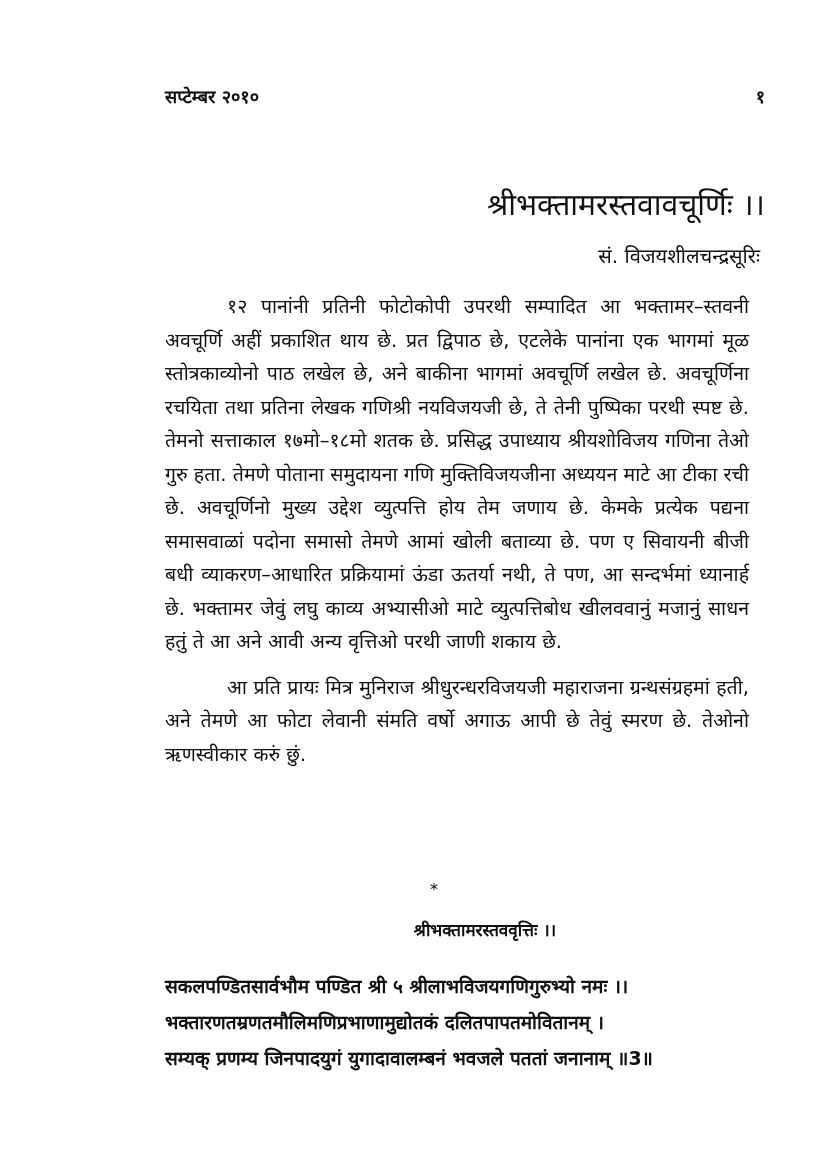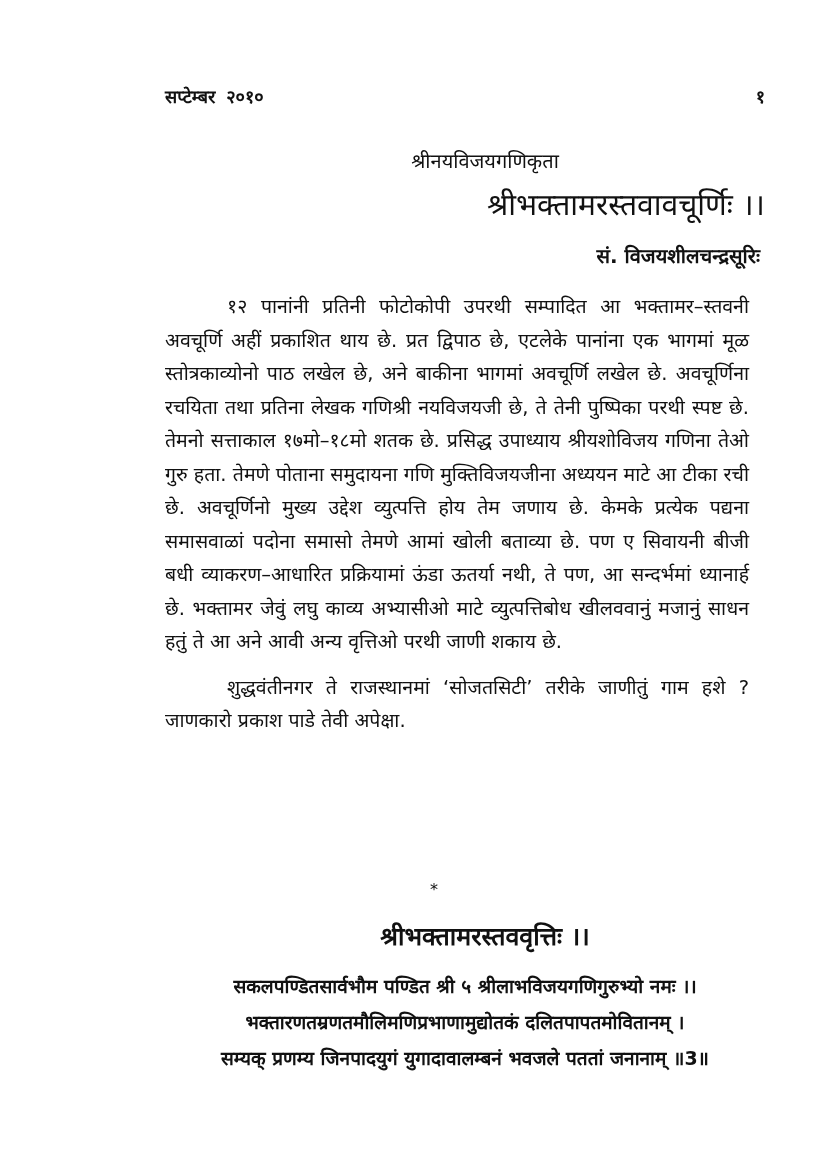--- a/index.html
+++ b/index.html
@@ -22,21 +22,21 @@
     }
     .header {
       position: absolute;
       top: 84px;
       left: 165px;
       width: 600px;
       height: 30px;
       font-size: 18px;
       font-weight: bold;
     }
-    .header .date { position: absolute; left: 0; top: 0; font-family: Liberation Mono, monospace; }
+    .header .date { position: absolute; left: 0; top: 0; }
     .header .pageno { position: absolute; right: 0; top: 0; }
 
     .subtitle {
       position: absolute;
       top: 147px;
       left: 165px;
       width: 600px;
       text-align: center;
       font-size: 20px;
       padding-left: 40px;
@@ -50,21 +50,21 @@
       text-align: right;
       font-size: 30px;
       padding-left: 40px;
       box-sizing: border-box;
     }
     .editor {
       position: absolute;
       top: 242px;
       right: 68px;
       font-size: 20px;
-      font-weight: bold;
+      font-weight: normal;
     }
     .body-text {
       position: absolute;
       left: 165px;
       width: 600px;
       font-size: 19.5px;
       line-height: 33.5px;
       text-align: justify;
     }
     .body-text p {
@@ -81,53 +81,52 @@
       font-size: 16px;
       padding-left: 40px;
       box-sizing: border-box;
     }
     .vritti-title {
       position: absolute;
       top: 918px;
       left: 165px;
       width: 600px;
       text-align: center;
-      font-size: 25px;
+      font-size: 17px;
       font-weight: bold;
       padding-left: 40px;
       box-sizing: border-box;
     }
     .verse {
       position: absolute;
       left: 165px;
       width: 600px;
       font-size: 19px;
       font-weight: bold;
       line-height: 36px;
       white-space: nowrap;
     }
-    .v1 { top: 968px; text-align: center; }
+    .v1 { top: 968px; }
   </style>
 </head>
 <body>
 
 <div class="page">
 
   <div class="header">
     <span class="date">सप्टेम्बर २०१०</span>
     <span class="pageno">१</span>
   </div>
 
-  <div class="subtitle">श्रीनयविजयगणिकृता</div>
   <div class="main-title">श्रीभक्तामरस्तवावचूर्णिः ।।</div>
   <div class="editor">सं. विजयशीलचन्द्रसूरिः</div>
 
   <div class="body-text p1">
     <p>१२ पानांनी प्रतिनी फोटोकोपी उपरथी सम्पादित आ भक्तामर–स्तवनी अवचूर्णि अहीं प्रकाशित थाय छे. प्रत द्विपाठ छे, एटलेके पानांना एक भागमां मूळ स्तोत्रकाव्योनो पाठ लखेल छे, अने बाकीना भागमां अवचूर्णि लखेल छे. अवचूर्णिना रचयिता तथा प्रतिना लेखक गणिश्री नयविजयजी छे, ते तेनी पुष्पिका परथी स्पष्ट छे. तेमनो सत्ताकाल १७मो–१८मो शतक छे. प्रसिद्ध उपाध्याय श्रीयशोविजय गणिना तेओ गुरु हता. तेमणे पोताना समुदायना गणि मुक्तिविजयजीना अध्ययन माटे आ टीका रची छे. अवचूर्णिनो मुख्य उद्देश व्युत्पत्ति होय तेम जणाय छे. केमके प्रत्येक पद्यना समासवाळां पदोना समासो तेमणे आमां खोली बताव्या छे. पण ए सिवायनी बीजी बधी व्याकरण–आधारित प्रक्रियामां ऊंडा ऊतर्या नथी, ते पण, आ सन्दर्भमां ध्यानार्ह छे. भक्तामर जेवुं लघु काव्य अभ्यासीओ माटे व्युत्पत्तिबोध खीलववानुं मजानुं साधन हतुं ते आ अने आवी अन्य वृत्तिओ परथी जाणी शकाय छे.</p>
-    <p>शुद्धवंतीनगर ते राजस्थानमां ‘सोजतसिटी’ तरीके जाणीतुं गाम हशे ? जाणकारो प्रकाश पाडे तेवी अपेक्षा.</p>
+    <p>आ प्रति प्रायः मित्र मुनिराज श्रीधुरन्धरविजयजी महाराजना ग्रन्थसंग्रहमां हती, अने तेमणे आ फोटा लेवानी संमति वर्षो अगाऊ आपी छे तेवुं स्मरण छे. तेओनो ऋणस्वीकार करुं छुं.</p>
   </div>
 
   <div class="star">*</div>
 
   <div class="vritti-title">श्रीभक्तामरस्तववृत्तिः  ।।</div>
 
   <div class="verse v1">
     <div>सकलपण्डितसार्वभौम पण्डित श्री ५ श्रीलाभविजयगणिगुरुभ्यो नमः ।।</div>
     <div>भक्तारणतम्रणतमौलिमणिप्रभाणामुद्योतकं दलितपापतमोवितानम् ।</div>
     <div>सम्यक् प्रणम्य जिनपादयुगं युगादावालम्बनं भवजले पततां जनानाम् ॥3॥</div>

